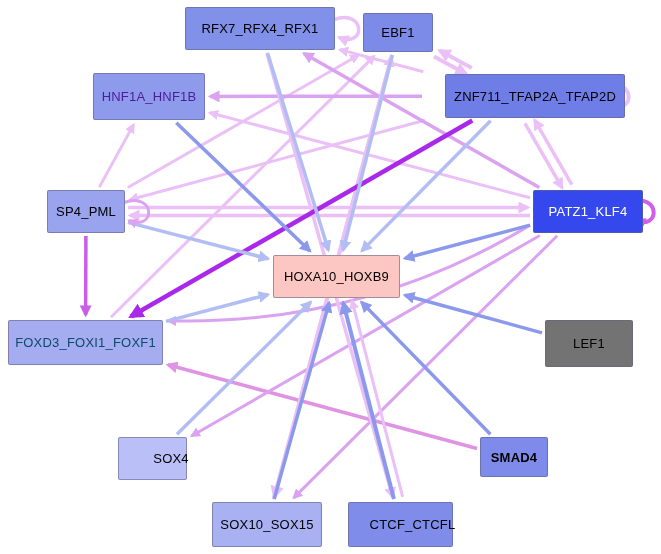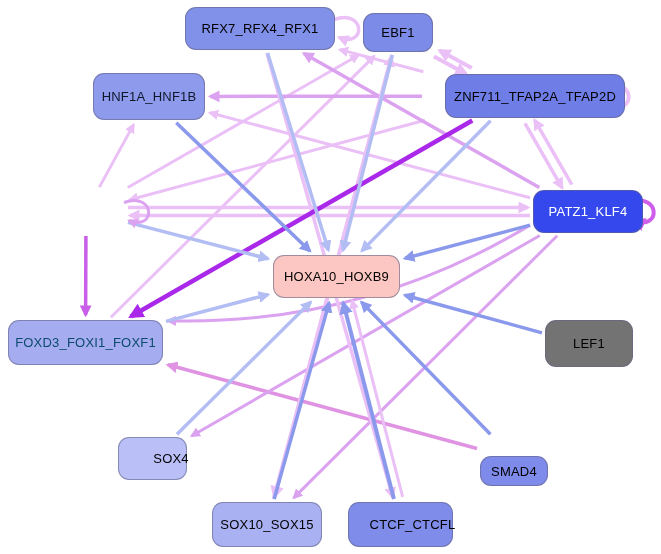--- a/index.html
+++ b/index.html
@@ -1,20 +1,20 @@
 <!DOCTYPE html>
 <html><head>
 <meta charset="utf-8">
 <style>
   html,body{margin:0;padding:0;background:#ffffff;}
   #graph{position:relative;width:661px;height:554px;background:#ffffff;overflow:hidden;
          font-family:"Liberation Sans",sans-serif;}
   #edges{position:absolute;left:0;top:0;}
   .node{position:absolute;display:flex;align-items:center;justify-content:center;
-        border-radius:11px;font-size:13px;letter-spacing:.2px;white-space:nowrap;
+        border-radius:2px;font-size:13px;letter-spacing:.2px;white-space:nowrap;
         border:1px solid rgba(100,100,135,.6);box-sizing:border-box;cursor:pointer;}
 </style>
 </head>
 <body>
 
 <div id="graph">
   <svg id="edges" xmlns="http://www.w3.org/2000/svg" width="661" height="554">
       <defs>
         <marker id="arr-lb" viewBox="0 0 10 10" refX="8" refY="5" markerWidth="3.4" markerHeight="3.4" orient="auto-start-reverse" markerUnits="strokeWidth">
           <path d="M0,0 L10,5 L0,10 z" fill="#b2bdf4"></path>
@@ -77,23 +77,24 @@
       <path d="M 274.13577336231714,499.0370964913 L 329.1047766872421,302.8887105261" fill="none" stroke="#8b99ec" stroke-width="3.5" stroke-linecap="butt" marker-end="url(#arr-mb)"></path>
       <path d="M 176.96920189615864,434.2967676896692 L 310.6088778280076,302.10969693099247" fill="none" stroke="#b2bdf4" stroke-width="3.5" stroke-linecap="butt" marker-end="url(#arr-lb)"></path>
       <path d="M 165.96712442909723,321.3413138951378 L 268.0986267127083,294.48601847394923" fill="none" stroke="#b2bdf4" stroke-width="3.5" stroke-linecap="butt" marker-end="url(#arr-lb)"></path>
       <path d="M 334,19.5 C 366,8.5 366,48.5 339,37.5" fill="none" stroke="#eac0f6" stroke-width="3.5" marker-end="url(#arr-lp)"></path>
       <path d="M 604,87 C 636,76 636,116 609,105" fill="none" stroke="#eac0f6" stroke-width="4" marker-end="url(#arr-lp)"></path>
       <path d="M 629,202.5 C 661,191.5 661,231.5 634,220.5" fill="none" stroke="#cf5fea" stroke-width="4" marker-end="url(#arr-vi2)"></path>
       <path d="M 124,202.5 C 156,191.5 156,231.5 129,220.5" fill="none" stroke="#dba2f0" stroke-width="3" marker-end="url(#arr-mp)"></path>
     </svg>
   <div class="node" style="left: 185px; top: 7px; width: 150px; height: 43px; background: rgb(129, 145, 233); color: rgb(0, 0, 0);">RFX7_RFX4_RFX1</div>
   <div class="node" style="left: 363px; top: 13px; width: 70px; height: 39px; background: rgb(123, 139, 231); color: rgb(0, 0, 0);">EBF1</div>
-  <div class="node" style="left: 93px; top: 73px; width: 112px; height: 47px; background: rgb(142, 154, 236); color: #0f172a;">HNF1A_HNF1B</div>
+  <div class="node" style="left: 93px; top: 73px; width: 112px; height: 47px; background: rgb(142, 154, 236); color: #4c1d95;">HNF1A_HNF1B</div>
   <div class="node" style="left: 445px; top: 74px; width: 180px; height: 44px; background: rgb(110, 126, 230); color: #000000;">ZNF711_TFAP2A_TFAP2D</div>
+  <div class="node" style="left: 47px; top: 190px; width: 78px; height: 43px; background: rgb(153, 163, 238); color: rgb(0, 0, 0);">SP4_PML</div>
   <div class="node" style="left: 533px; top: 190px; width: 110px; height: 43px; background: rgb(52, 72, 238); color: rgb(255, 255, 255);">PATZ1_KLF4</div>
   <div class="node" style="left: 273px; top: 255px; width: 127px; height: 43px; background: rgb(252, 199, 194); color: rgb(0, 0, 0);">HOXA10_HOXB9</div>
   <div class="node" style="left: 8px; top: 320px; width: 155px; height: 45px; background: rgb(165, 173, 240); color: #0c4a6e;">FOXD3_FOXI1_FOXF1</div>
   <div class="node" style="left: 545px; top: 320px; width: 88px; height: 47px; background: #737373; color: rgb(0, 0, 0);">LEF1</div>
   <div class="node" style="left: 118px; top: 437px; width: 69px; height: 43px; background: rgb(186, 192, 247); color: rgb(0, 0, 0); padding-left: 37px;">SOX4</div>
-  <div class="node" style="left: 480px; top: 456px; width: 68px; height: 30px; background: rgb(126, 139, 234); color: rgb(0, 0, 0);">SMAD4</div>
+  <div class="node" style="left: 480px; top: 437px; width: 68px; height: 40px; background: rgb(126, 139, 234); color: rgb(0, 0, 0); font-weight: bold;">SMAD4</div>
   <div class="node" style="left: 212px; top: 502px; width: 110px; height: 45px; background: rgb(169, 177, 242); color: rgb(0, 0, 0);">SOX10_SOX15</div>
   <div class="node" style="left: 348px; top: 502px; width: 105px; height: 45px; background: rgb(127, 140, 234); color: rgb(0, 0, 0); padding-left: 24px;">CTCF_CTCFL</div>
 </div>
 
 </body></html>

